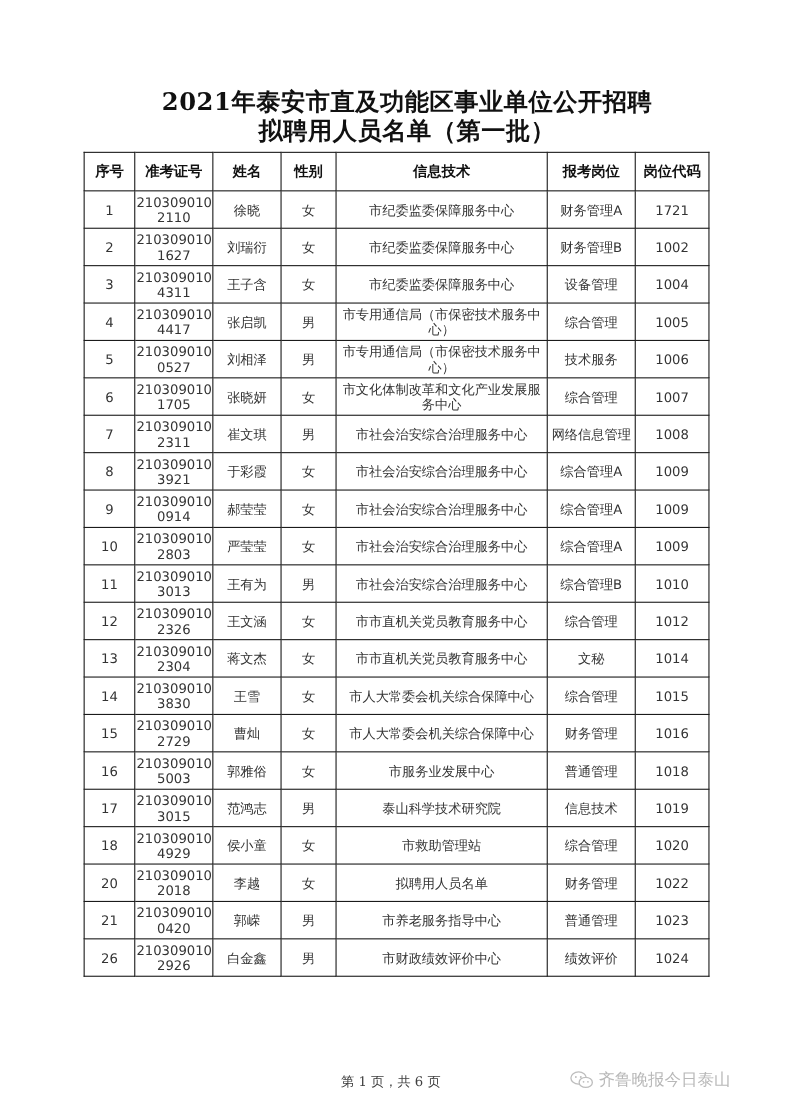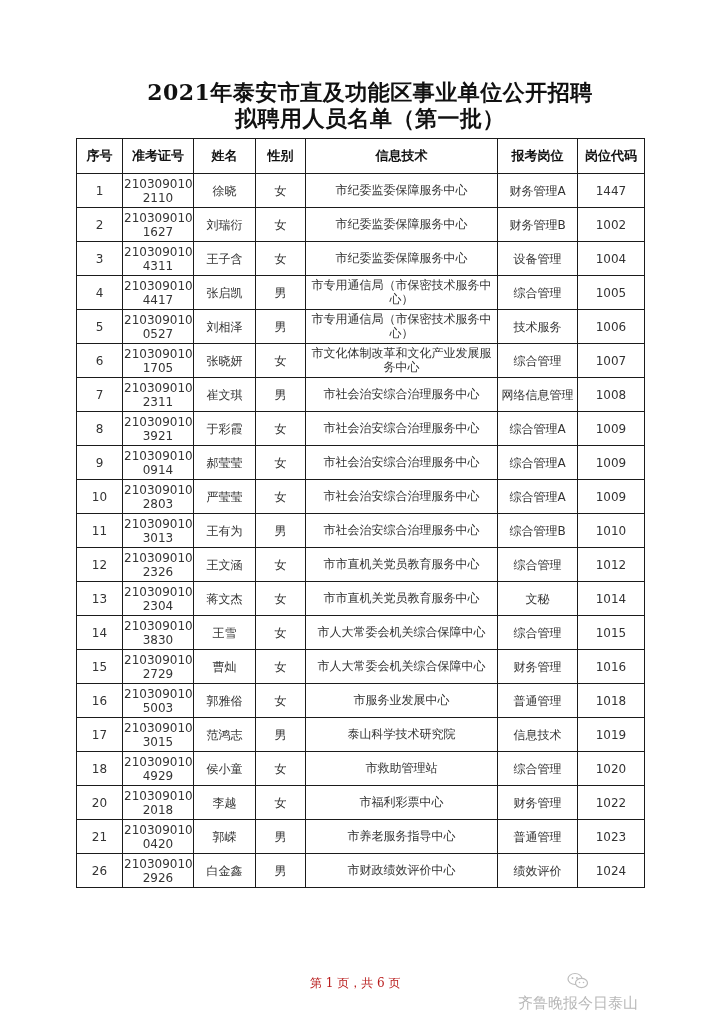--- a/index.html
+++ b/index.html
@@ -16,29 +16,29 @@
     border-collapse: collapse; table-layout: fixed;
     font-family: "DejaVu Sans", "Liberation Sans", sans-serif;
   }
   table.roster th, table.roster td {
     border: 1.6px solid #1b1b1b; text-align: center; vertical-align: middle;
     padding: 0 1px; overflow: hidden;
   }
   table.roster th { height: 34px; font-size: 13px; font-weight: bold; color: #111; }
   table.roster td { height: 33px; font-size: 12px; line-height: 14px; color: #333; }
   td.exam { font-size: 12px; line-height: 13px; margin-top: 16px; }
-  td.unit { font-size: 12px; line-height: 13px; font-family: Liberation Mono, monospace; }
+  td.unit { font-size: 12px; line-height: 13px; }
   td.name, td.gender { font-size: 13px; }
   .footer-page {
     position: absolute; top: 975px; left: 310px;
-    font-family: "DejaVu Serif", "Liberation Serif", serif; font-size: 12px; color: #b91c1c;
+    font-family: "DejaVu Serif", "Liberation Serif", serif; font-size: 12px; color: #404040;
   }
   .watermark {
     position: absolute; top: 972px; left: 518px; display: flex; align-items: center; gap: 4px;
-    font-family: "DejaVu Sans", "Liberation Sans", sans-serif; font-size: 15px; color: #b8b8b8; flex-direction: column;
+    font-family: "DejaVu Sans", "Liberation Sans", sans-serif; font-size: 15px; color: #b8b8b8;
   }
   .watermark svg { display: block; }
 </style>
 </head>
 <body>
 
 <div class="title l1">2021年泰安市直及功能区事业单位公开招聘</div>
 <div class="title l2">拟聘用人员名单（第一批）</div>
 
 <table class="roster">
@@ -63,21 +63,21 @@
     </tr>
   </thead>
   <tbody id="roster-body">
       <tr>
         <td class="seq">1</td>
         <td class="exam">210309010<br>2110</td>
         <td class="name">徐晓</td>
         <td class="gender">女</td>
         <td class="unit">市纪委监委保障服务中心</td>
         <td class="position">财务管理A</td>
-        <td class="code">1447</td>
+        <td class="code">1721</td>
       </tr>
       <tr>
         <td class="seq">2</td>
         <td class="exam">210309010<br>1627</td>
         <td class="name">刘瑞衍</td>
         <td class="gender">女</td>
         <td class="unit">市纪委监委保障服务中心</td>
         <td class="position">财务管理B</td>
         <td class="code">1002</td>
       </tr>
@@ -223,21 +223,21 @@
         <td class="gender">女</td>
         <td class="unit">市救助管理站</td>
         <td class="position">综合管理</td>
         <td class="code">1020</td>
       </tr>
       <tr>
         <td class="seq">20</td>
         <td class="exam">210309010<br>2018</td>
         <td class="name">李越</td>
         <td class="gender">女</td>
-        <td class="unit">市福利彩票中心</td>
+        <td class="unit">拟聘用人员名单</td>
         <td class="position">财务管理</td>
         <td class="code">1022</td>
       </tr>
       <tr>
         <td class="seq">21</td>
         <td class="exam">210309010<br>0420</td>
         <td class="name">郭嵘</td>
         <td class="gender">男</td>
         <td class="unit">市养老服务指导中心</td>
         <td class="position">普通管理</td>

